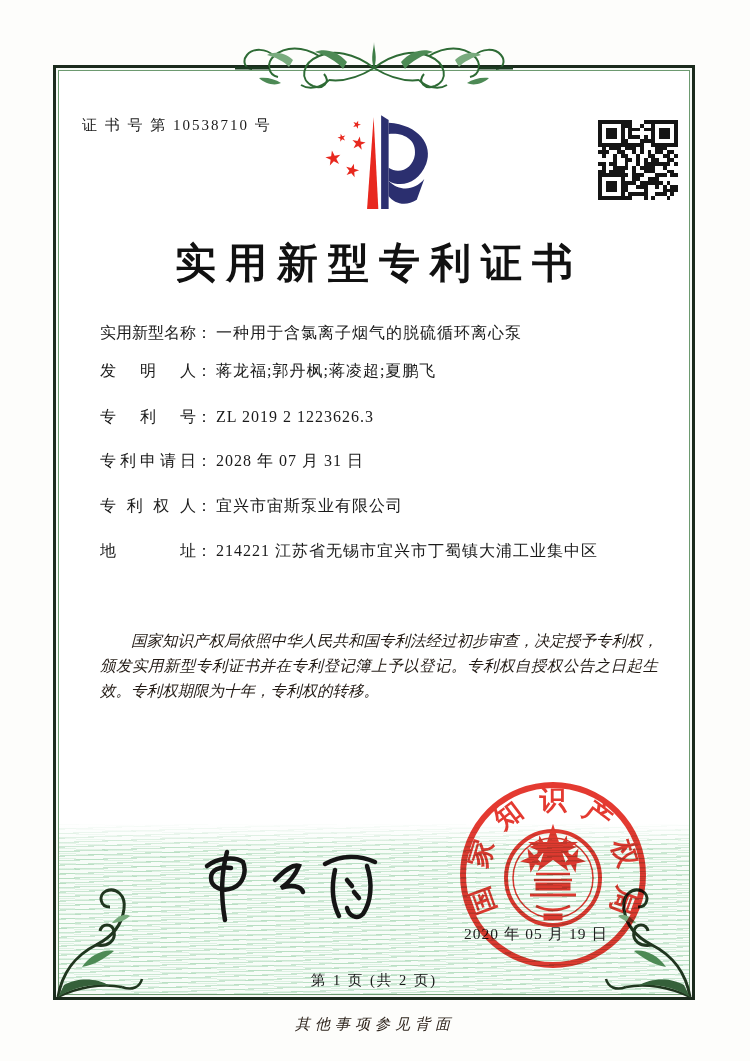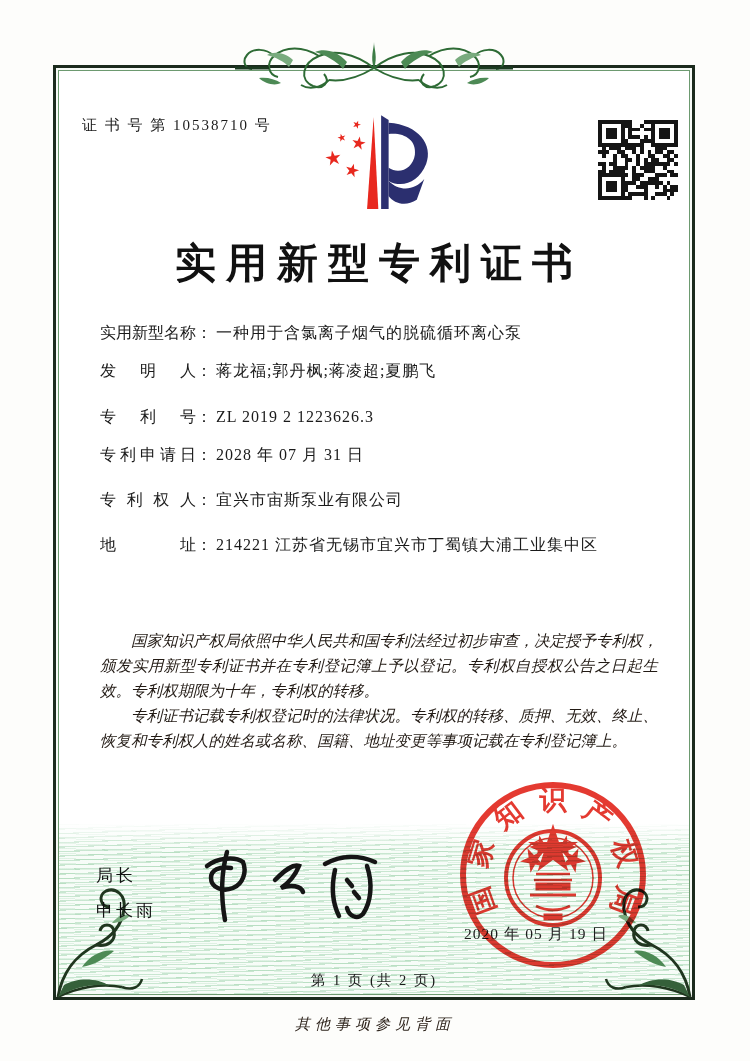--- a/index.html
+++ b/index.html
@@ -32,21 +32,21 @@
       display:grid;grid-template-columns:repeat(21,1fr);grid-template-rows:repeat(21,1fr);z-index:2;}
   .qm{background:#151515;}
   .title{
     position:absolute;left:0;right:0;top:168px;text-align:center;z-index:2;
     font-size:41px;font-weight:700;letter-spacing:10px;text-indent:10px;color:#111;
   }
   .fields{position:absolute;left:44px;top:254px;width:566px;z-index:2;font-size:16px;}
   .field-row{margin-bottom:23px;line-height:22px;white-space:nowrap;}
   .field-row:nth-child(1){margin-bottom:16px;}
   .field-row:nth-child(2){margin-bottom:24px;}
-  .field-row:nth-child(3){margin-bottom:16px;}
+  .field-row:nth-child(3){margin-bottom:22px;}
   .flabel{display:inline-block;width:96px;text-align:justify;text-align-last:justify;vertical-align:top;}
   .fcolon{display:inline-block;}
   .fvalue{letter-spacing:1px;}
   .grant-no{margin-left:56px;}
   .paragraphs{
     position:absolute;left:44px;top:560px;width:558px;z-index:2;
     font-size:15.5px;line-height:25px;font-style:italic;color:#221a14;
   }
   .paragraphs p{margin:0;text-indent:2em;text-align:justify;}
   .officer{position:absolute;left:40px;top:790px;z-index:3;font-size:17px;line-height:35px;letter-spacing:3px;color:#111;}
@@ -427,27 +427,22 @@
       <span class="fvalue">宜兴市宙斯泵业有限公司</span>
     </div>
     <div class="field-row">
       <span class="flabel">地址</span><span class="fcolon">：</span>
       <span class="fvalue">214221 江苏省无锡市宜兴市丁蜀镇大浦工业集中区</span>
     </div>
   </div>
 
   <div class="paragraphs">
     <p>国家知识产权局依照中华人民共和国专利法经过初步审查，决定授予专利权，颁发实用新型专利证书并在专利登记簿上予以登记。专利权自授权公告之日起生效。专利权期限为十年，专利权的转移。</p>
-    <p>专利证书记载专利权登记时的法律状况。专利权的转移、质押、无效、终止、恢复和专利权人的姓名或名称、国籍、地址变更等事项记载在专利登记簿上。</p>
   </div>
 
-  <div class="officer">
-    <div>局长</div>
-    <div>申长雨</div>
-  </div>
 
   <svg class="signature" viewBox="0 0 215 92">
     <g stroke="#151515" stroke-width="4.5" fill="none" stroke-linecap="round">
       <path d="M36,12 C30,34 30,58 34,80"></path>
       <path d="M16,26 C26,18 44,16 52,22 C56,32 52,44 42,48 C32,52 20,48 20,38 C20,30 28,26 40,28"></path>
       <path d="M84,40 C94,30 102,24 108,26 C104,36 96,44 90,48 C100,44 110,46 112,52"></path>
       <path d="M134,24 C150,15 168,15 184,22"></path>
       <path d="M144,30 C140,48 142,64 148,76"></path>
       <path d="M176,26 C182,44 180,62 172,74 C166,80 158,76 156,68"></path>
       <path d="M156,40 L161,46"></path>

